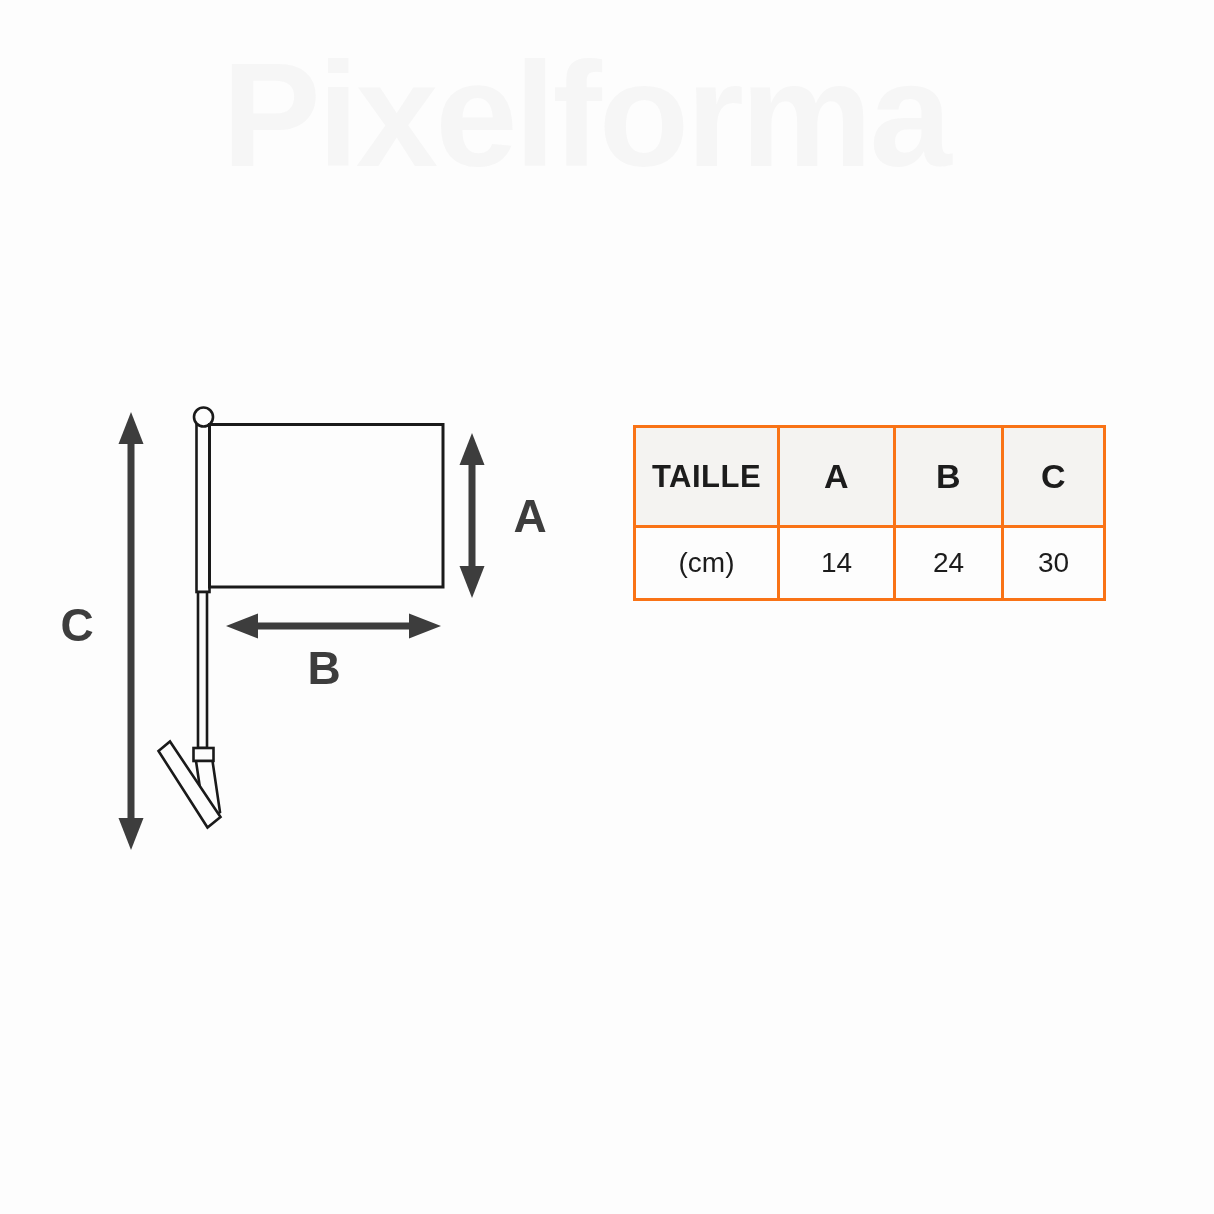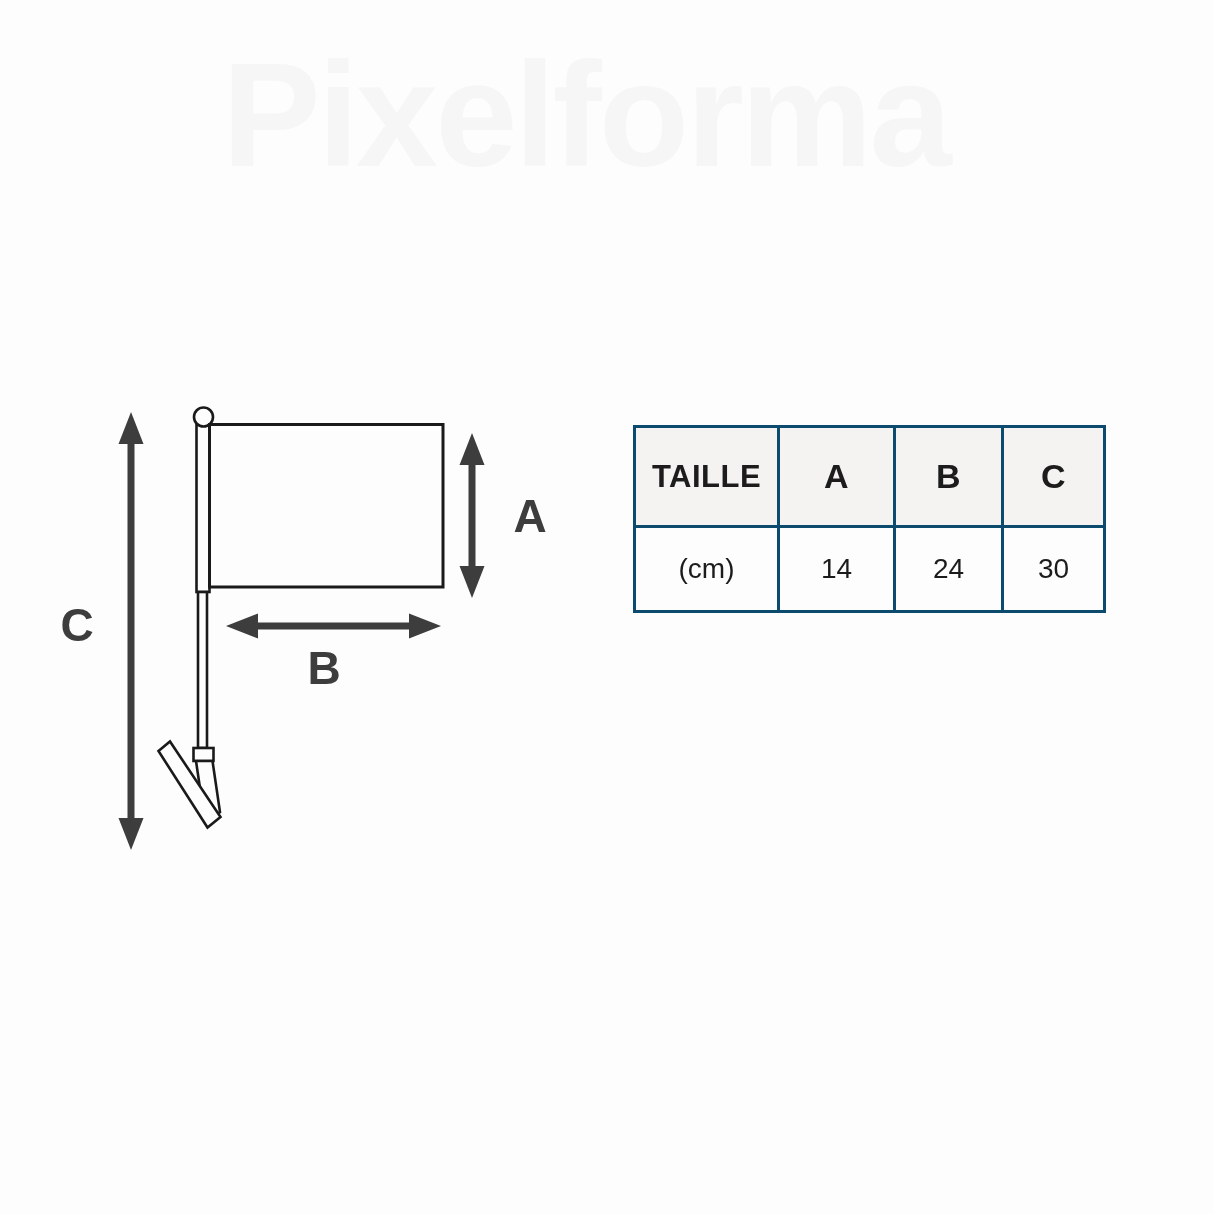--- a/index.html
+++ b/index.html
@@ -49,35 +49,35 @@
   .size-table {
     position: absolute;
     left: 633px; top: 425px;
   }
   .size-table table {
     border-collapse: collapse;
     table-layout: fixed;
     background: #fdfdfd;
   }
   .size-table th, .size-table td {
-    border: 3px solid #0c4a6e;
+    border: 3px solid #f97316;
     text-align: center;
     vertical-align: middle;
     color: #1c1c1c;
   }
   .size-table th {
     height: 100px;
     background: #f4f3f1;
     font-size: 31px;
     font-weight: bold;
     letter-spacing: 0.5px;
   }
   .size-table th.dim-col { font-size: 34px; }
   .size-table td {
-    height: 85px;
+    height: 73px;
     font-size: 28px;
     font-weight: normal;
     background: #fdfdfd;
   }
 </style>
 </head>
 <body>
 
 <div class="page">
 

